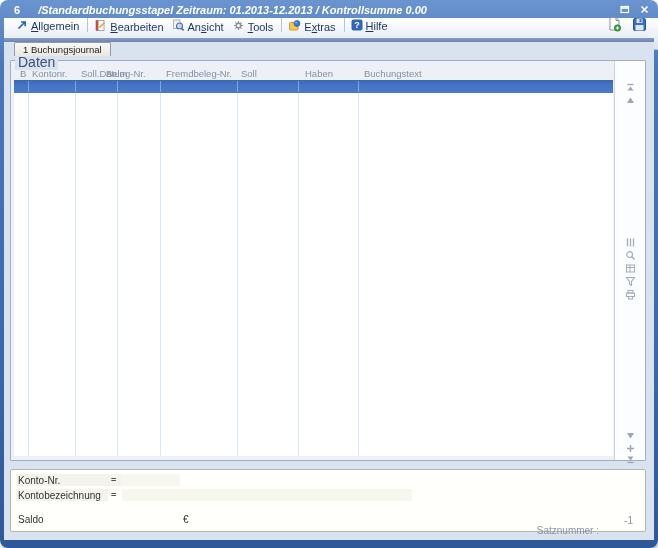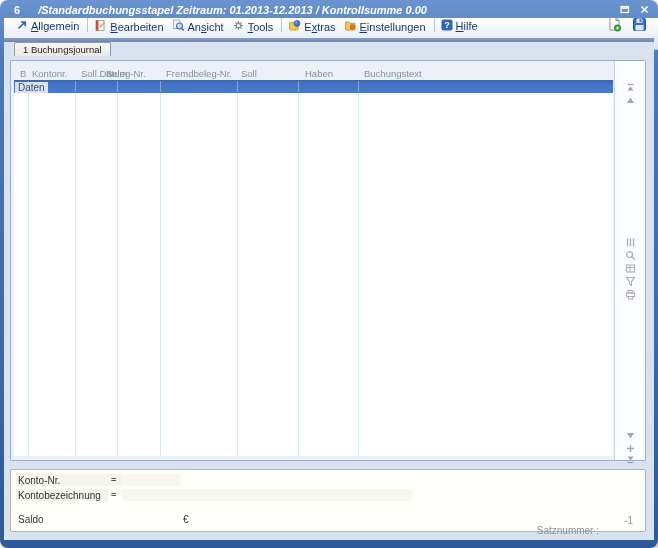--- a/index.html
+++ b/index.html
@@ -32,22 +32,22 @@
     background: linear-gradient(#8a9cc2, #6d85b3); }
 
   .content { position: absolute; left: 4px; right: 4px; top: 42px; bottom: 8px; background: #d9e2ef; }
 
   .tab { position: absolute; left: 14px; top: 42px; height: 14px; padding: 0 8px; z-index: 3;
     background: linear-gradient(#f9f8f5, #ebe8e1); border: 1px solid #8d9cb5; border-bottom: none;
     border-radius: 2px 2px 0 0; font-size: 9.5px; color: #222; display: flex; align-items: center; }
 
   .fieldset { position: absolute; left: 10px; top: 60px; width: 636px; height: 401px;
     border: 1px solid #9fadc6; background: #edf0f6; border-radius: 1px; }
-  .legend { position: absolute; left: 15px; top: 54px; padding: 0 3px; font-size: 10px;
-    color: #3f4f76; background: #d9e2ef; z-index: 2; margin-top: 28px; }
+  .legend { position: absolute; left: 15px; top: 54px; padding: 0 3px; font-size: 14px;
+    color: #3f4f76; background: #d9e2ef; z-index: 2; }
 
   .grid { position: absolute; left: 3px; top: 6px; width: 599px; bottom: 4px; }
   .grid-header { position: relative; height: 13px; font-size: 9.5px; color: #8590a3; }
   .grid-header span { position: absolute; top: 1px; white-space: nowrap; }
   .sel-row { position: absolute; left: 0; right: 0; top: 13px; height: 13px;
     background: linear-gradient(#3b66b0, #4473c4 35%, #4b7aca); }
   .sel-row .sep { position: absolute; top: 1px; bottom: 1px; width: 1px; background: rgba(255,255,255,.35); }
   .grid-body { position: absolute; left: 0; right: 0; top: 26px; bottom: 0; background: #ffffff; }
   .grid-body .vline { position: absolute; top: 0; bottom: 0; width: 1px; background: #d9e8f7; }
 
@@ -134,29 +134,20 @@
     <span class="menu-sep"></span>
     <span class="menu-item">
       <span>
         <svg width="13" height="13" viewBox="0 0 13 13">
             <rect x="1.5" y="3.5" width="8.5" height="7.5" rx="1" fill="#f3c84e" stroke="#c79a2a" stroke-width="0.9"></rect>
             <circle cx="9" cy="4.5" r="2.9" fill="#3f7bd0" stroke="#2b5ea8" stroke-width="0.8"></circle>
             <circle cx="8.1" cy="3.6" r="0.9" fill="#9fc3ee"></circle>
           </svg>
       </span>
       <span><span>E</span><span class="key">x</span><span>tras</span></span>
-    </span>
-    <span class="menu-item">
-      <span>
-        <svg width="13" height="13" viewBox="0 0 13 13">
-            <path d="M1.5 4.5 L1.5 11 L11 11 L11 4.5 L6 4.5 L5 3 L1.5 3 Z" fill="#f6c75a" stroke="#c49a30" stroke-width="0.9"></path>
-            <circle cx="8.5" cy="8" r="2.4" fill="#e07a30" stroke="#b85a18" stroke-width="0.7"></circle>
-          </svg>
-      </span>
-      <span><span class="key">E</span><span>instellungen</span></span>
     </span>
     <span class="menu-sep"></span>
     <span class="menu-item">
       <span>
         <svg width="12" height="12" viewBox="0 0 12 12">
             <rect x="0.5" y="0.5" width="11" height="11" rx="2" fill="#2f66bb"></rect>
             <text x="6" y="9" font-size="9" font-weight="bold" fill="#ffffff" text-anchor="middle" font-family="Liberation Sans, sans-serif">?</text>
           </svg>
       </span>
       <span><span class="key">H</span><span>ilfe</span></span>

